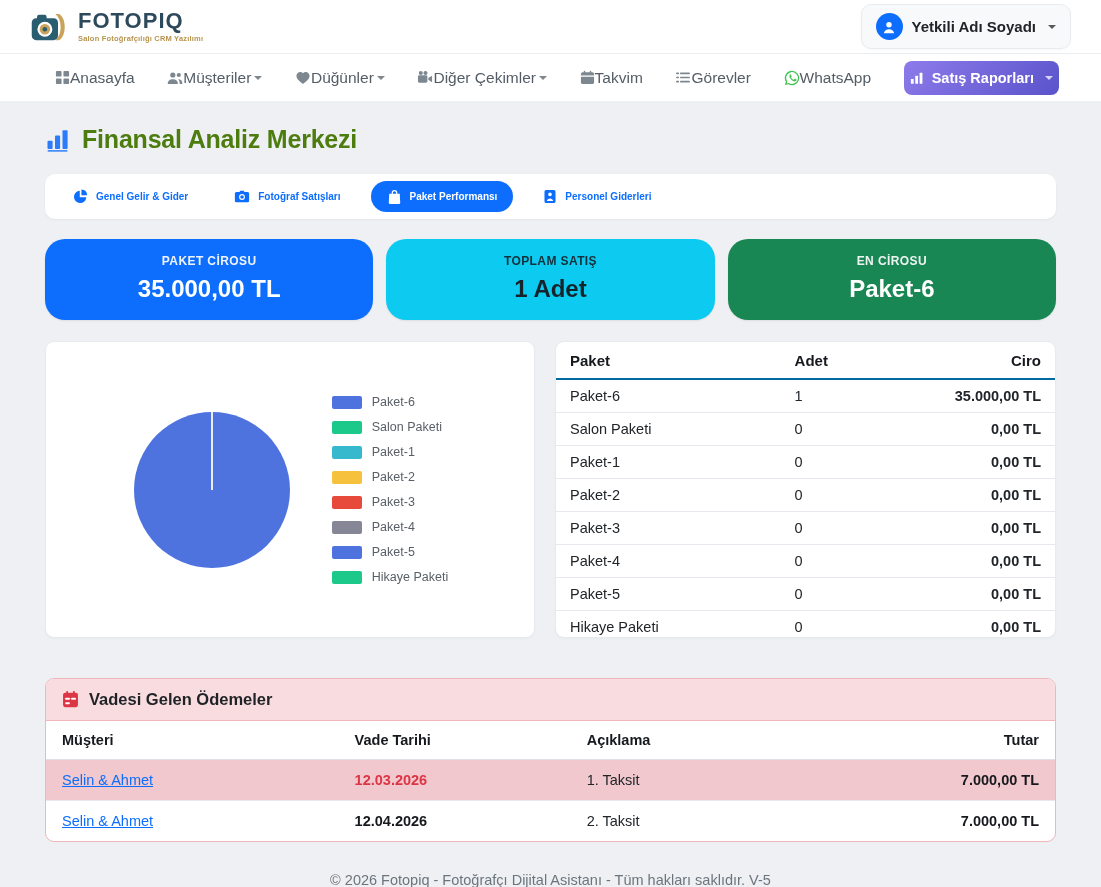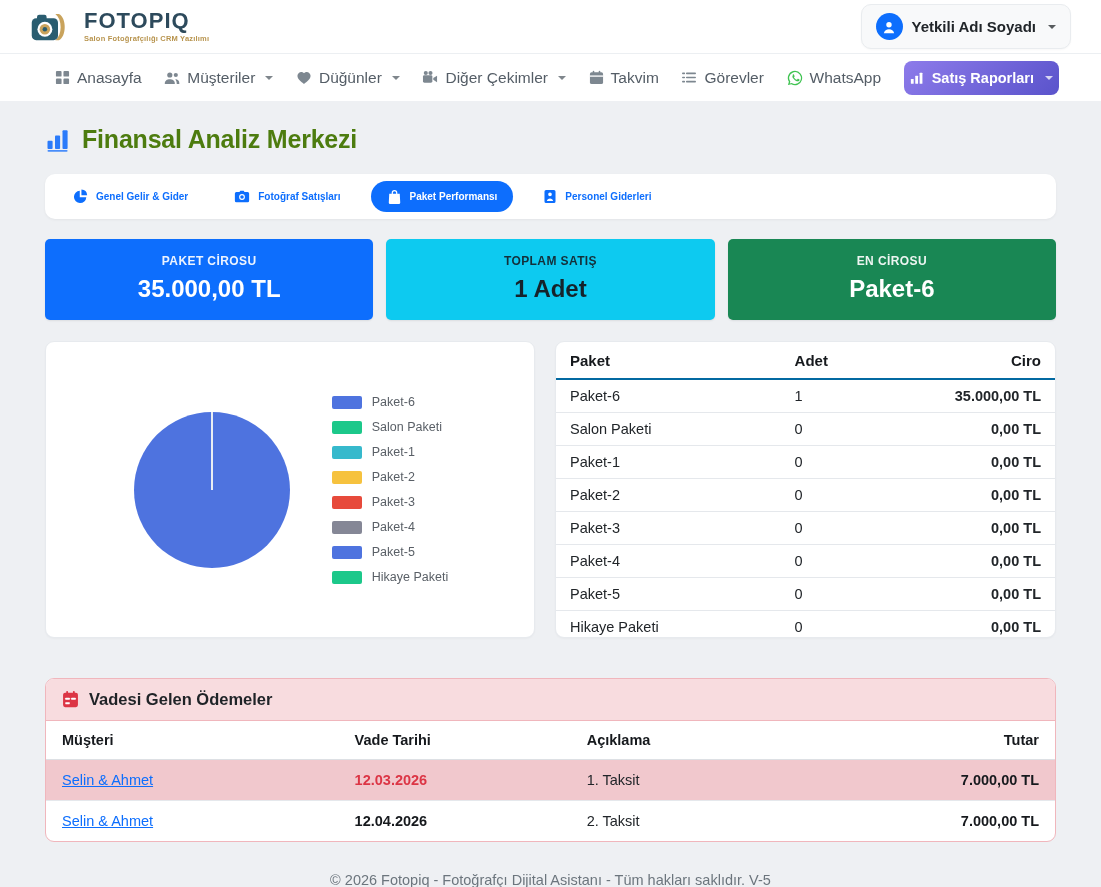--- a/index.html
+++ b/index.html
@@ -8,21 +8,21 @@
     font-family:"Liberation Sans", sans-serif;
     background:#eef0f3;
     color:#212529;
   }
   
   .topbar {
     background:#fff; height:53px;
     display:flex; align-items:center; justify-content:space-between;
     padding:0 30px;
   }
-  .brand { display:flex; align-items:center; gap:12px; }
+  .brand { display:flex; align-items:center; gap:6px; }
   .brand-text { display:flex; flex-direction:column; line-height:1; }
   .brand-name { font-size:22px; font-weight:800; color:#2d4a5c; letter-spacing:1px; }
   .brand-tagline { font-size:7.5px; color:#b8944e; font-weight:700; margin-top:3px; letter-spacing:.2px; }
   .user-chip {
     display:flex; align-items:center; gap:9px;
     background:#f8f9fa; border:1px solid #e9ecef; border-radius:10px;
     padding:8px 14px; cursor:pointer;
     font-size:15px; font-weight:700; color:#212529;
     box-shadow:0 1px 2px rgba(0,0,0,.03);
   }
@@ -35,21 +35,21 @@
     border-left:4px solid transparent; border-right:4px solid transparent;
     border-top:4.5px solid currentColor; margin-left:3px; opacity:.75;
   }
   
   .navbar {
     background:#fff; height:48px; border-top:1px solid #eceff2;
     display:flex; align-items:center; justify-content:space-between;
     padding:0 42px 0 55px;
   }
   .nav-item {
-    display:flex; align-items:center; gap:7px;
+    display:flex; align-items:center; 
     color:#545d66; font-size:15.5px; font-weight:500; cursor:pointer;
   }
   .nav-item .nav-ico { color:#7d8790; display:flex; }
   .nav-item .wa-ico { color:#3fc351; }
   .btn-sales {
     display:flex; align-items:center; gap:8px;
     background:linear-gradient(135deg,#8d7bea 0%,#5a53cb 100%);
     color:#fff; font-size:14.5px; font-weight:700;
     border:none; border-radius:8px; padding:9px 6px; cursor:pointer;
   }
@@ -66,21 +66,21 @@
   .tab {
     display:flex; align-items:center; gap:8px;
     color:#0d6efd; font-size:10px; font-weight:700;
     padding:8px 16px; border-radius:50px; cursor:pointer; background:transparent;
     border:none; font-family:inherit;
   }
   .tab.active { background:#0d6efd; color:#fff; }
   
   .stats { margin-top:20px; display:flex; gap:13px; }
   .stat-card {
-    flex:1; border-radius:5px; padding:15px 9px 17px; text-align:center;
+    flex:1; border-radius:20px; padding:15px 9px 17px; text-align:center;
     box-shadow:0 1px 2px rgba(0,0,0,.08);
   }
   .stat-label { font-size:12px; font-weight:700; letter-spacing:.4px; opacity:.92; }
   .stat-value { font-size:24px; font-weight:700; margin-top:7px; }
   
   .charts-row { margin-top:21px; display:flex; gap:20px; height:297px; }
   .card {
     background:#fff; border:1px solid #e7eaee; border-radius:9px;
     box-shadow:0 1px 2px rgba(0,0,0,.03);
   }

